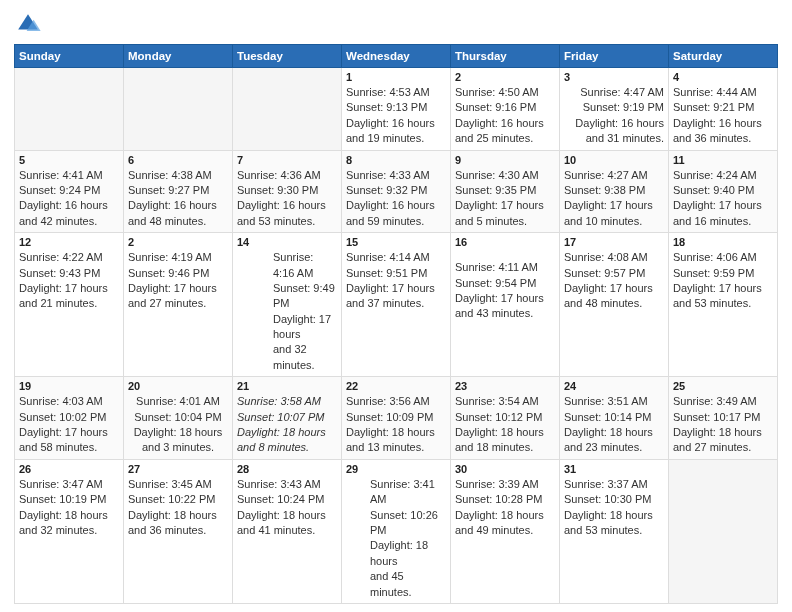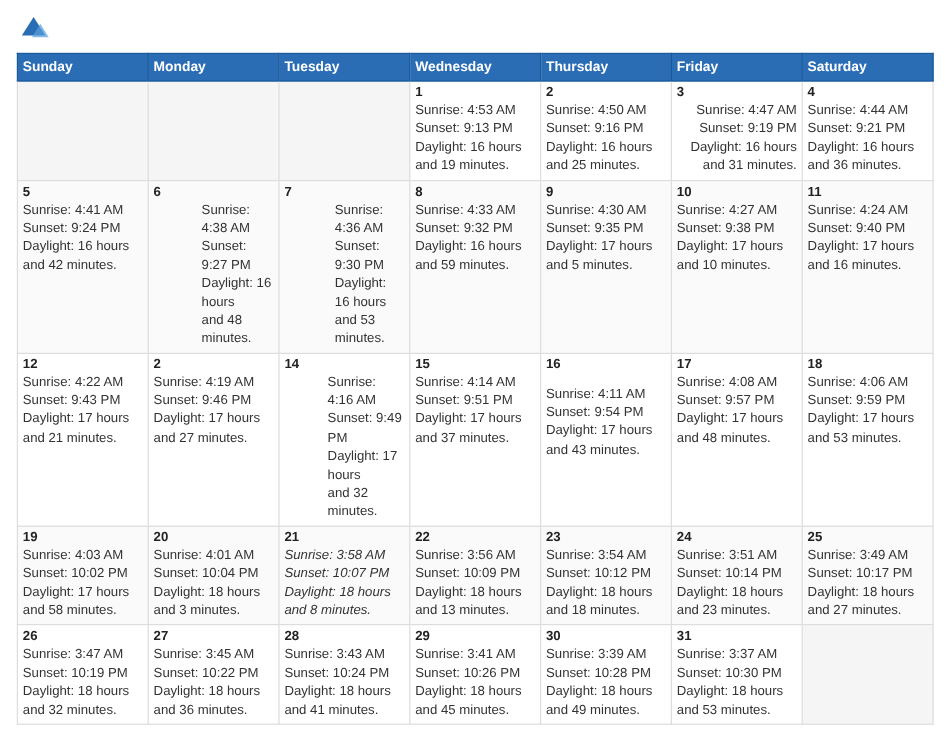--- a/index.html
+++ b/index.html
@@ -174,28 +174,28 @@
         <tr>
           <td>
             <span class="day-num">5</span>
             <div class="cell-text" style="white-space: pre-line;">Sunrise: 4:41 AM
 Sunset: 9:24 PM
 Daylight: 16 hours
 and 42 minutes.</div>
           </td>
           <td>
             <span class="day-num">6</span>
-            <div class="cell-text" style="white-space: pre-line; margin-left: 40px;">Sunrise: 4:38 AM
+            <div class="cell-text" style="white-space: pre-line;">Sunrise: 4:38 AM
 Sunset: 9:27 PM
 Daylight: 16 hours
 and 48 minutes.</div>
           </td>
           <td>
             <span class="day-num">7</span>
-            <div class="cell-text" style="white-space: pre-line; margin-left: 42px;">Sunrise: 4:36 AM
+            <div class="cell-text" style="white-space: pre-line;">Sunrise: 4:36 AM
 Sunset: 9:30 PM
 Daylight: 16 hours
 and 53 minutes.</div>
           </td>
           <td>
             <span class="day-num">8</span>
             <div class="cell-text" style="white-space: pre-line;">Sunrise: 4:33 AM
 Sunset: 9:32 PM
 Daylight: 16 hours
 and 59 minutes.</div>
@@ -276,21 +276,21 @@
         <tr>
           <td>
             <span class="day-num">19</span>
             <div class="cell-text" style="white-space: pre-line;">Sunrise: 4:03 AM
 Sunset: 10:02 PM
 Daylight: 17 hours
 and 58 minutes.</div>
           </td>
           <td>
             <span class="day-num">20</span>
-            <div class="cell-text" style="white-space: pre-line;">Sunrise: 4:01 AM
+            <div class="cell-text" style="white-space: pre-line; text-align: center;">Sunrise: 4:01 AM
 Sunset: 10:04 PM
 Daylight: 18 hours
 and 3 minutes.</div>
           </td>
           <td>
             <span class="day-num">21</span>
             <div class="cell-text" style="white-space: pre-line; font-style: italic;">Sunrise: 3:58 AM
 Sunset: 10:07 PM
 Daylight: 18 hours
 and 8 minutes.</div>
@@ -341,21 +341,21 @@
           </td>
           <td>
             <span class="day-num">28</span>
             <div class="cell-text" style="white-space: pre-line;">Sunrise: 3:43 AM
 Sunset: 10:24 PM
 Daylight: 18 hours
 and 41 minutes.</div>
           </td>
           <td>
             <span class="day-num">29</span>
-            <div class="cell-text" style="white-space: pre-line;">Sunrise: 3:41 AM
+            <div class="cell-text" style="white-space: pre-line; margin-left: 24px;">Sunrise: 3:41 AM
 Sunset: 10:26 PM
 Daylight: 18 hours
 and 45 minutes.</div>
           </td>
           <td>
             <span class="day-num">30</span>
             <div class="cell-text" style="white-space: pre-line;">Sunrise: 3:39 AM
 Sunset: 10:28 PM
 Daylight: 18 hours
 and 49 minutes.</div>

